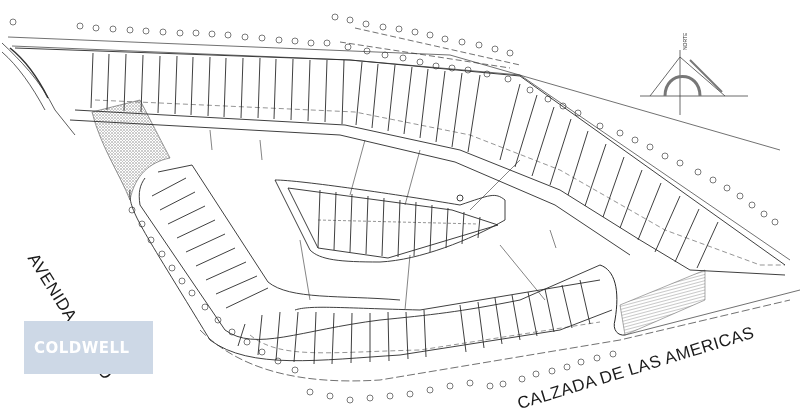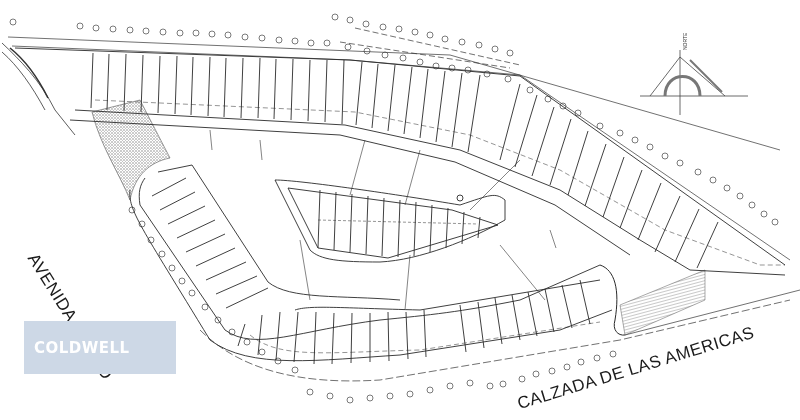--- a/index.html
+++ b/index.html
@@ -1,21 +1,21 @@
 <!DOCTYPE html>
 <html><head>
 <meta charset="utf-8">
 <style>
   html, body { margin: 0; padding: 0; background: #ffffff; }
   body { width: 800px; height: 420px; overflow: hidden; position: relative; font-family: "Liberation Sans", sans-serif; }
   #plan { position: absolute; left: 0; top: 0; width: 800px; height: 420px; }
   .street-label { position: absolute; font-family: "Liberation Sans", sans-serif; color: #1a1a1a; white-space: nowrap; letter-spacing: 0.5px; }
   #street-urano { left: 40px; top: 250px; font-size: 17px; transform: rotate(58deg); transform-origin: left top; }
   #street-americas { left: 515px; top: 395px; font-size: 17px; transform: rotate(-17deg); transform-origin: left top; }
-  #logo { position: absolute; left: 24px; top: 321px; width: 152px; height: 53px; background: #cdd8e6; display: flex; flex-direction: column; justify-content: center; padding-left: 10px; box-sizing: border-box; }
+  #logo { position: absolute; left: 24px; top: 321px; width: 129px; height: 53px; background: #cdd8e6; display: flex; flex-direction: column; justify-content: center; padding-left: 10px; box-sizing: border-box; }
   #logo .l1, #logo .l2 { color: #ffffff; font-family: "DejaVu Sans", sans-serif; font-weight: bold; font-size: 15px; line-height: 16px; letter-spacing: 0.5px; }
   #logo .mark { display: inline-block; width: 14px; height: 14px; background: #fff; color: #cdd8e6; font-size: 11px; line-height: 14px; text-align: center; margin-left: 4px; vertical-align: top; }
   #north-label { position: absolute; left: 682px; top: 50px; font-size: 5px; color: #333; transform: rotate(-90deg); transform-origin: left top; }
 </style>
 </head>
 <body>
 
 <svg id="plan" viewBox="0 0 800 420" xmlns="http://www.w3.org/2000/svg">
   <defs>
     <pattern id="hatch" width="3" height="3" patternUnits="userSpaceOnUse">

